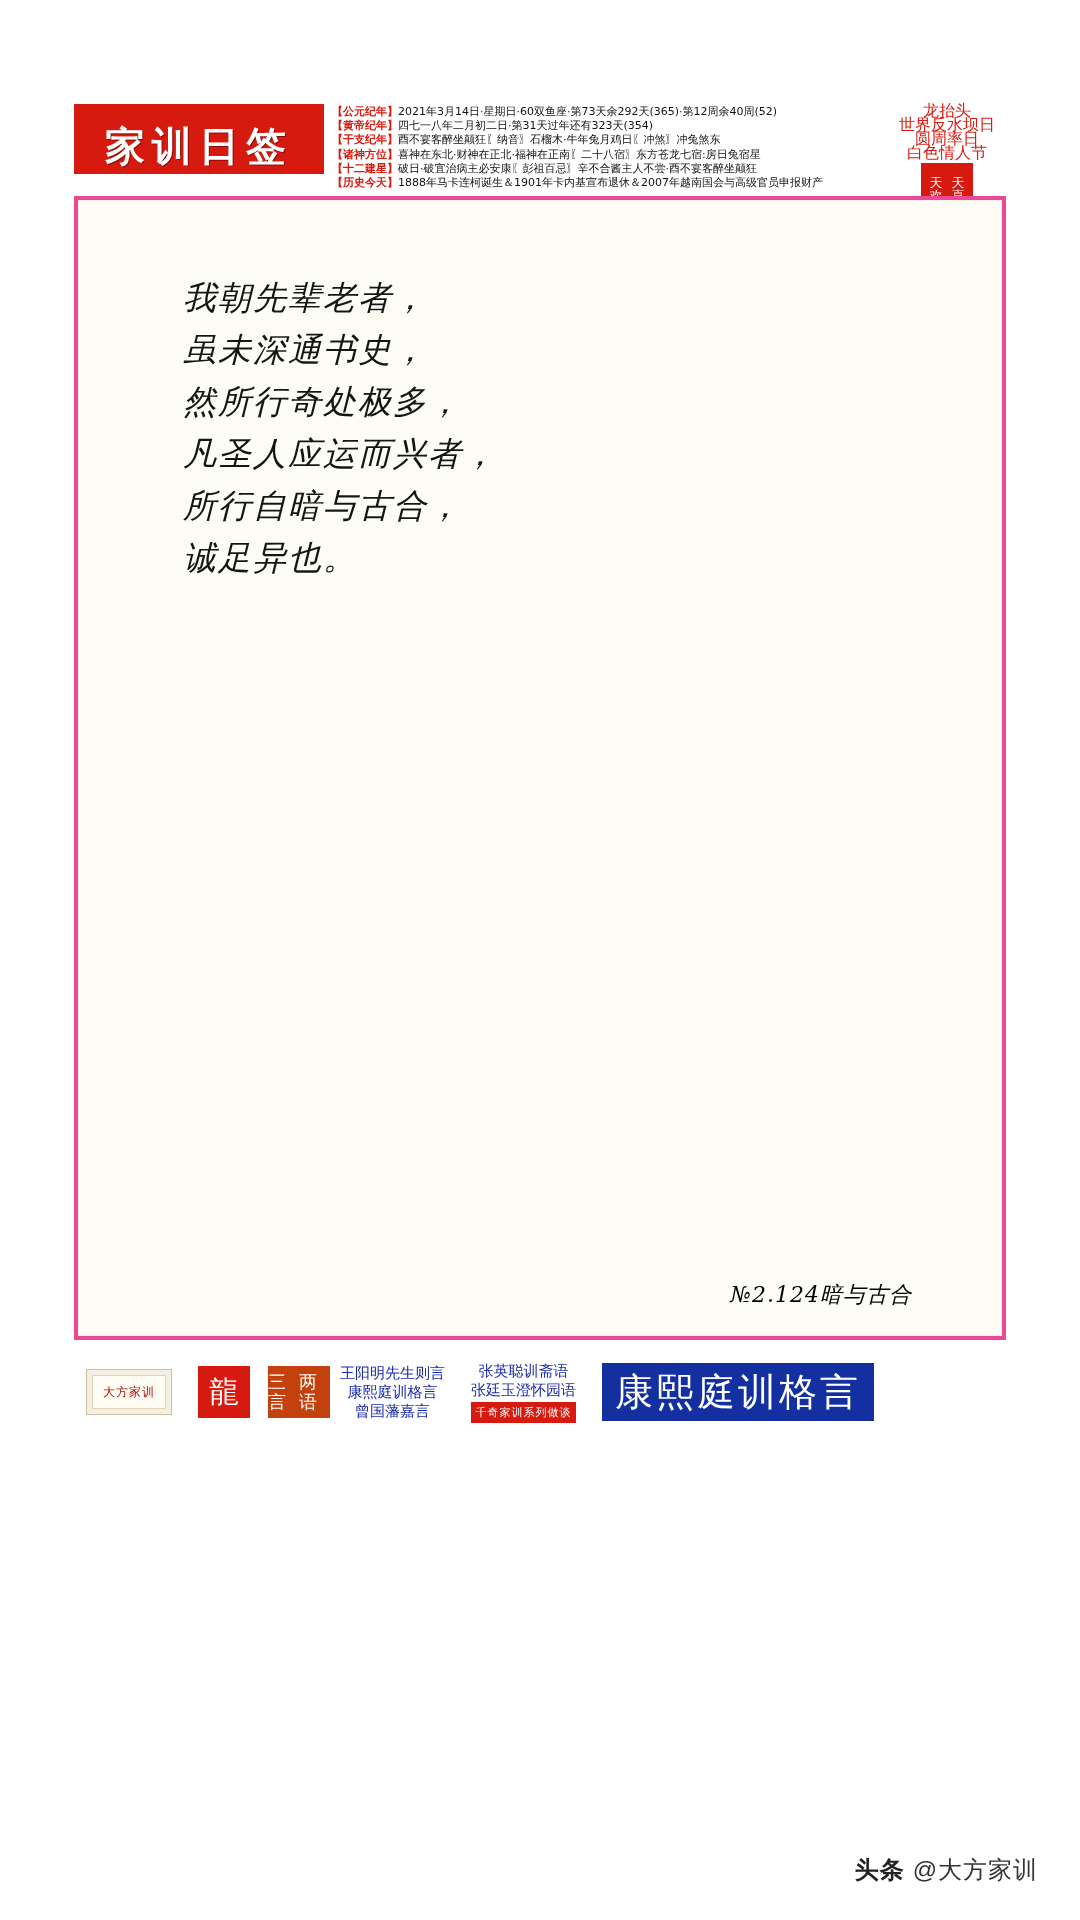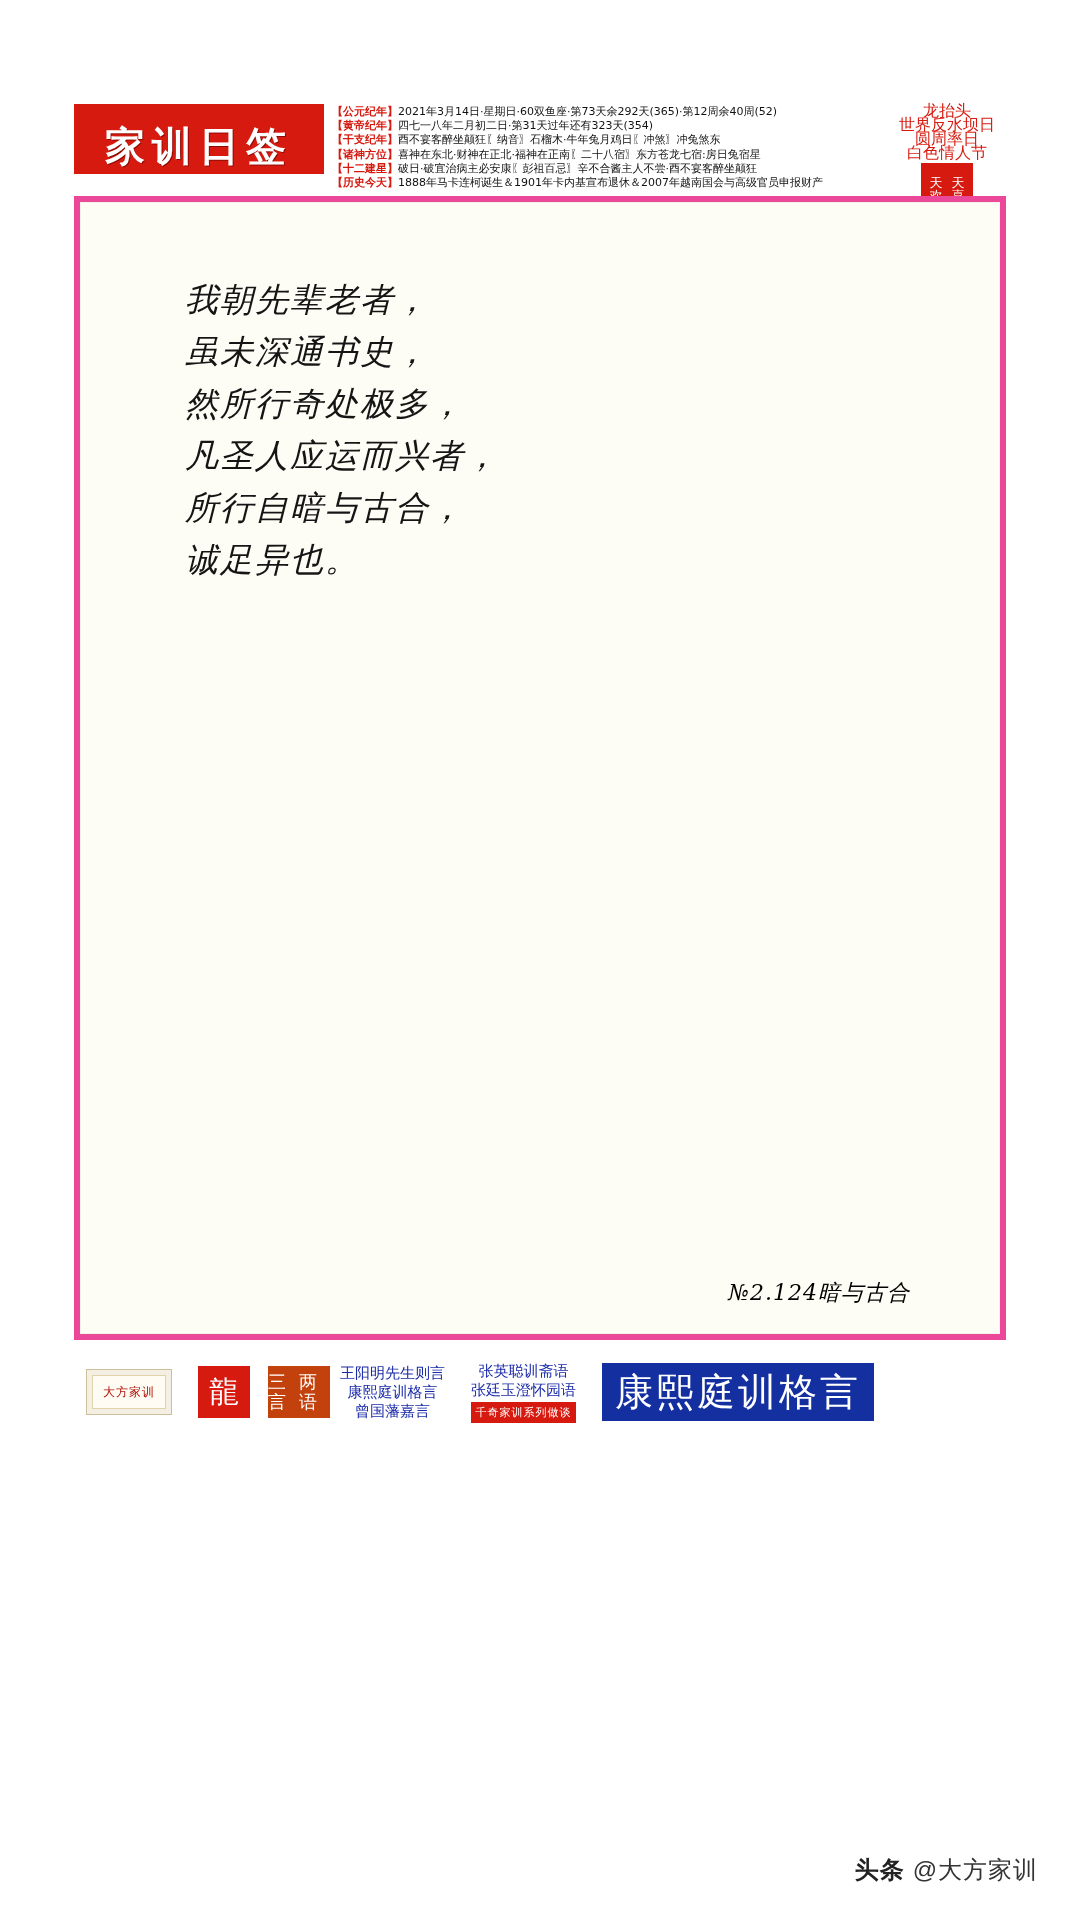--- a/index.html
+++ b/index.html
@@ -93,21 +93,21 @@
   }
 
   
   .card {
     position: absolute;
     left: 74px;
     top: 196px;
     width: 932px;
     height: 1144px;
     background: #fdfdf5;
-    border: 6px solid #ec4899;
+    border: 4px solid #ec4899;
     box-shadow: 0 0 0 1px #f2f2ea inset;
   }
 
   .classic {
     position: absolute;
     left: 105px;
     top: 72px;
     width: 700px;
   }
   .classic .line {

